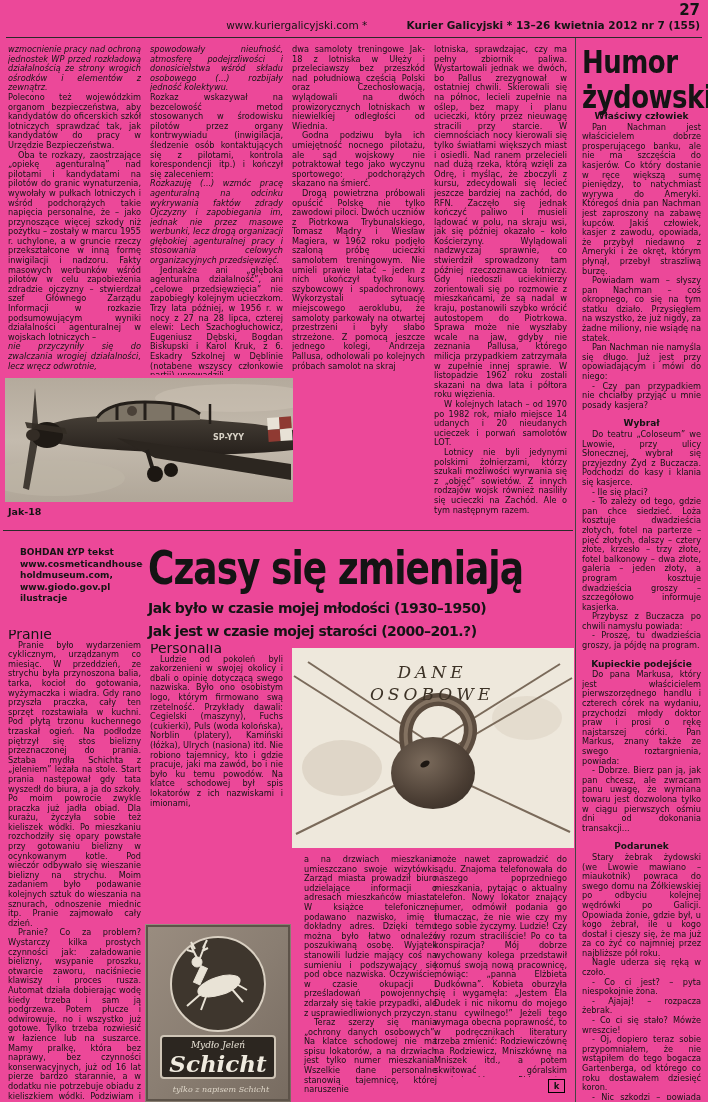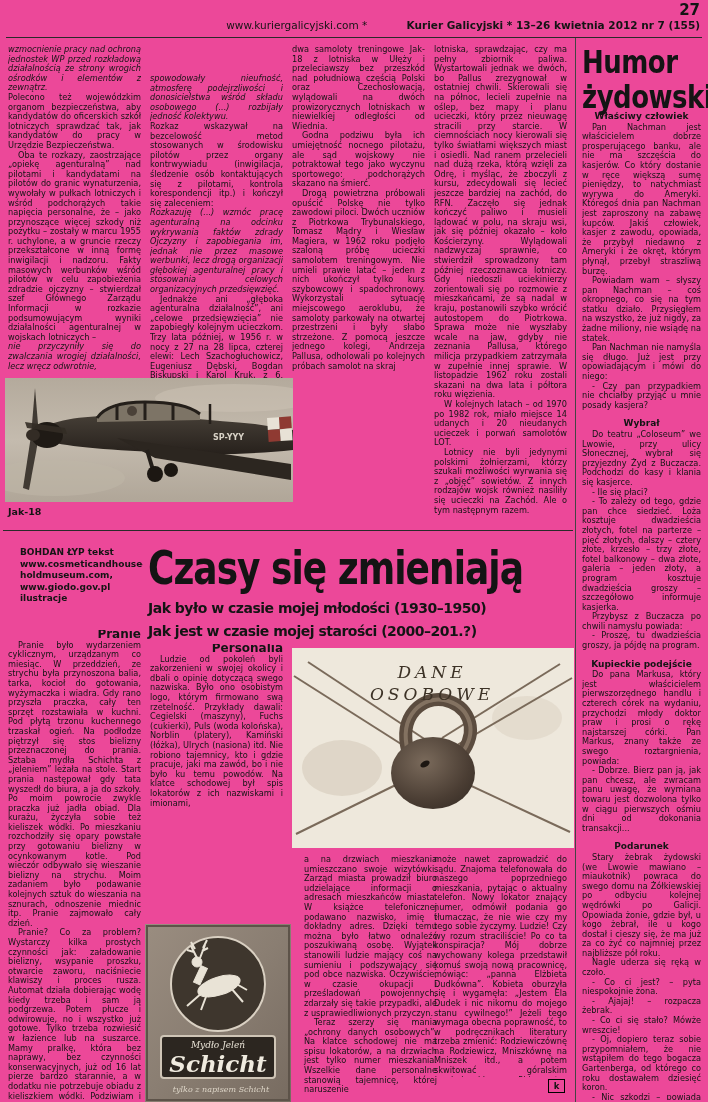--- a/index.html
+++ b/index.html
@@ -15,26 +15,26 @@
   .header-rule { position:absolute; top:37px; left:6px; width:696px; height:1px; background:#2a2a2a; }
   .v-divider { position:absolute; top:38px; left:575px; width:1px; height:1064px; background:#444; }
   .h-divider { position:absolute; top:530px; left:3px; width:570px; height:1px; background:#2a2a2a; }
 
   
   .col { position:absolute; font-size:8.2px; line-height:9.6px; text-align:justify; overflow:hidden; }
   .col p { margin:0; text-indent:10px; }
   p.fl-pc, p.fl-pi, p.fl-bl { text-indent:0; }
   .fl-pi { font-style:italic; }
   .fl-h  { font-weight:bold; font-size:9px; margin:9px 0 1px 0; text-indent:0; text-align:center; }
-  .fl-hr { font-weight:bold; font-size:12px; margin:9px 0 1px 0; text-indent:0; text-align:right; }
+  .fl-hr { font-weight:normal; font-size:14px; margin:9px 0 1px 0; text-indent:0; text-align:left; }
   .col .fl-h:first-child, .col .fl-hr:first-child { margin-top:0; }
   p.fl-bl { font-weight:bold; font-size:9px; line-height:11.5px; text-align:left;margin-left:12px; }
 
   .top-col-1 { left:8px;  top:45px; width:133px; height:330px; }
-  .top-col-2 { left:150px; top:45px; width:133px; height:330px;margin-top:29px; }
+  .top-col-2 { left:150px; top:45px; width:133px; height:330px; }
   .top-col-3 { left:292px; top:45px; width:133px; height:482px; }
   .top-col-4 { left:434px; top:45px; width:133px; height:482px; }
 
   
   .photo { position:absolute; left:5px; top:378px; width:288px; height:124px; overflow:hidden; }
   .photo-caption { position:absolute; left:8px; top:506px; font-weight:bold; font-size:9.5px; }
 
   
   .byline { position:absolute; left:8px; top:547px; width:135px; }
   .headline {

